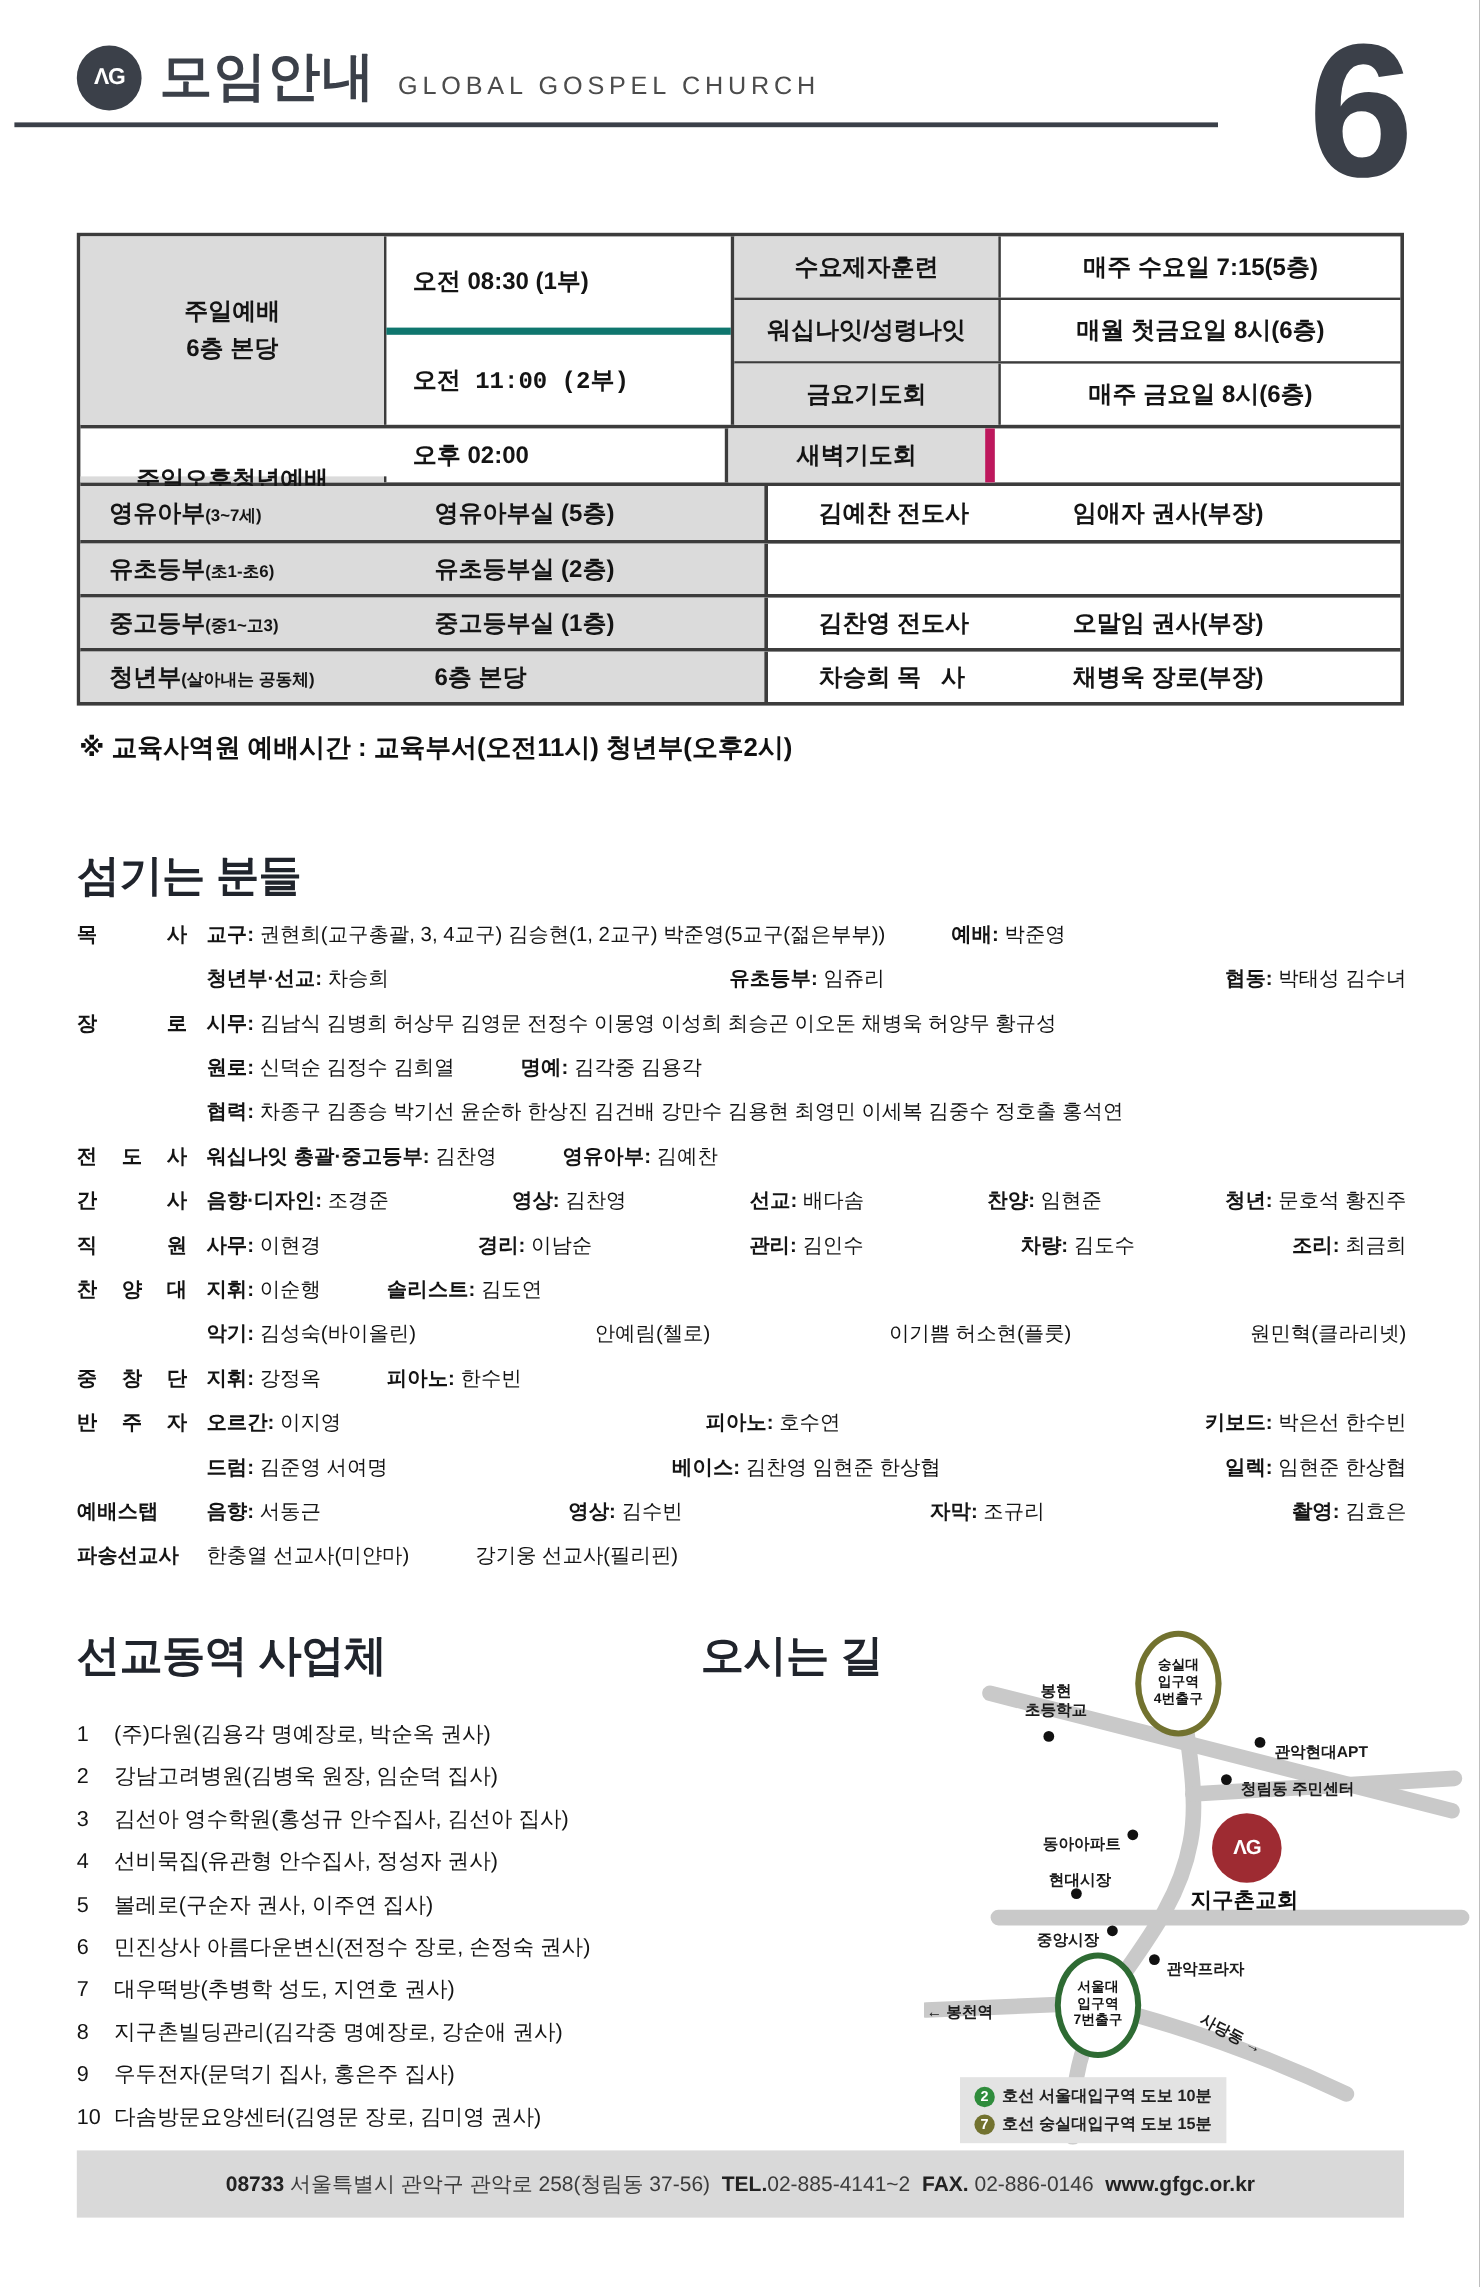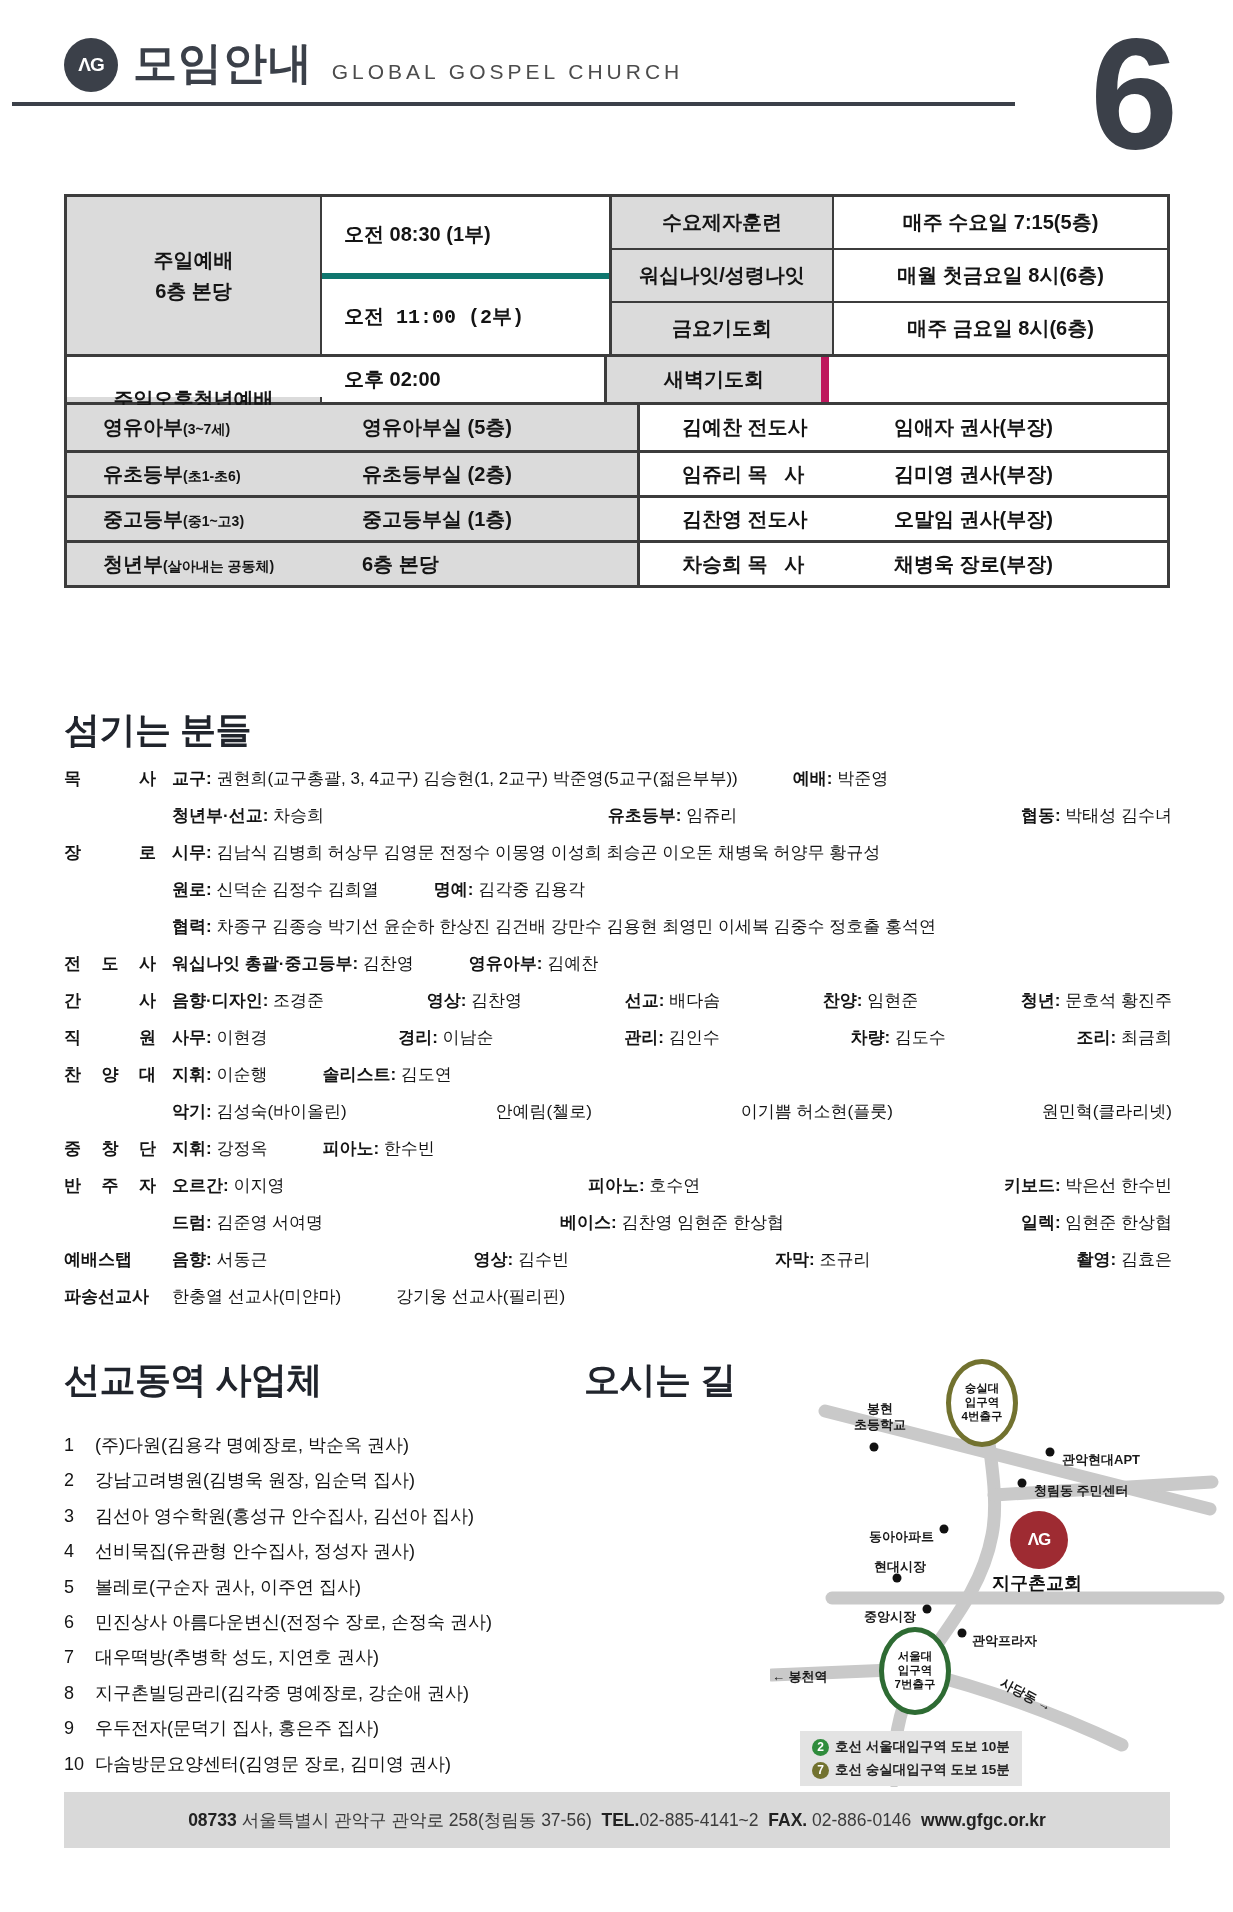--- a/index.html
+++ b/index.html
@@ -33,21 +33,21 @@
   .wl{width:222px;border-right:2px solid #3c3c3c;display:flex;align-items:center;justify-content:center;}
   .wv{flex:1;display:flex;align-items:center;justify-content:center;}
   .youth{display:flex;height:48px;border-bottom:3px solid #3c3c3c;}
   .y1{width:255px;border-right:2px solid #3c3c3c;display:flex;align-items:center;justify-content:center;margin-top:40px;}
   .y2{width:285px;border-right:3px solid #3c3c3c;display:flex;align-items:center;padding-left:22px;}
   .y3{width:222px;border-right:8px solid #be185d;display:flex;align-items:center;justify-content:center;}
   .y4{flex:1;display:flex;align-items:center;justify-content:center;}
   .drow{display:flex;height:45px;}
   .drow + .drow{border-top:3px solid #3c3c3c;}
   .dleft{width:573px;border-right:3px solid #3c3c3c;display:flex;align-items:center;}
-  .dname{padding-left:36px;width:295px;white-space:nowrap;}
+  .dname{padding-left:24px;width:295px;white-space:nowrap;}
   .dname small{font-size:14px;font-weight:600;}
   .droom{white-space:nowrap;}
   .dright{flex:1;display:flex;align-items:center;padding-left:42px;}
   .dmin{width:212px;white-space:pre;}
   .dhead{white-space:pre;}
   .note{position:absolute;left:66px;top:608px;font-size:21.5px;font-weight:700;color:#111;}
 
   
   .sec-title{position:absolute;font-size:36px;font-weight:800;color:#20242c;letter-spacing:-0.5px;}
   .roster{position:absolute;left:64px;top:760px;width:1108px;}
@@ -136,24 +136,20 @@
           <div class="dright">
             <span class="dmin">김예찬 전도사</span>
             <span class="dhead">임애자 권사(부장)</span>
           </div>
         </div>
         <div class="drow">
           <div class="dleft gray">
             <span class="dname"><b>유초등부</b><small>(초1-초6)</small></span>
             <span class="droom">유초등부실 (2층)</span>
           </div>
-          <div class="dright">
-            <span class="dmin">임쥬리 목   사</span>
-            <span class="dhead">김미영 권사(부장)</span>
-          </div>
         </div>
         <div class="drow">
           <div class="dleft gray">
             <span class="dname"><b>중고등부</b><small>(중1~고3)</small></span>
             <span class="droom">중고등부실 (1층)</span>
           </div>
           <div class="dright">
             <span class="dmin">김찬영 전도사</span>
             <span class="dhead">오말임 권사(부장)</span>
           </div>
@@ -163,20 +159,21 @@
             <span class="dname"><b>청년부</b><small>(살아내는 공동체)</small></span>
             <span class="droom">6층 본당</span>
           </div>
           <div class="dright">
             <span class="dmin">차승희 목   사</span>
             <span class="dhead">채병욱 장로(부장)</span>
           </div>
         </div>
       </div>
   </div>
+  <div class="note">※ 교육사역원 예배시간 : 교육부서(오전11시) 청년부(오후2시)</div>
 
   <div class="sec-title" style="left:64px;top:696px;margin-top:10px;">섬기는 분들</div>
   <div class="roster" id="roster">
       <div class="rrow">
         <span class="role">목 사</span>
         <div class="segs">
           <span class="seg"><b>교구: </b><span>권현희(교구총괄, 3, 4교구)  김승현(1, 2교구)  박준영(5교구(젊은부부))</span></span>
           <span class="seg"><b>예배: </b><span>박준영</span></span>
         </div>
       </div>

